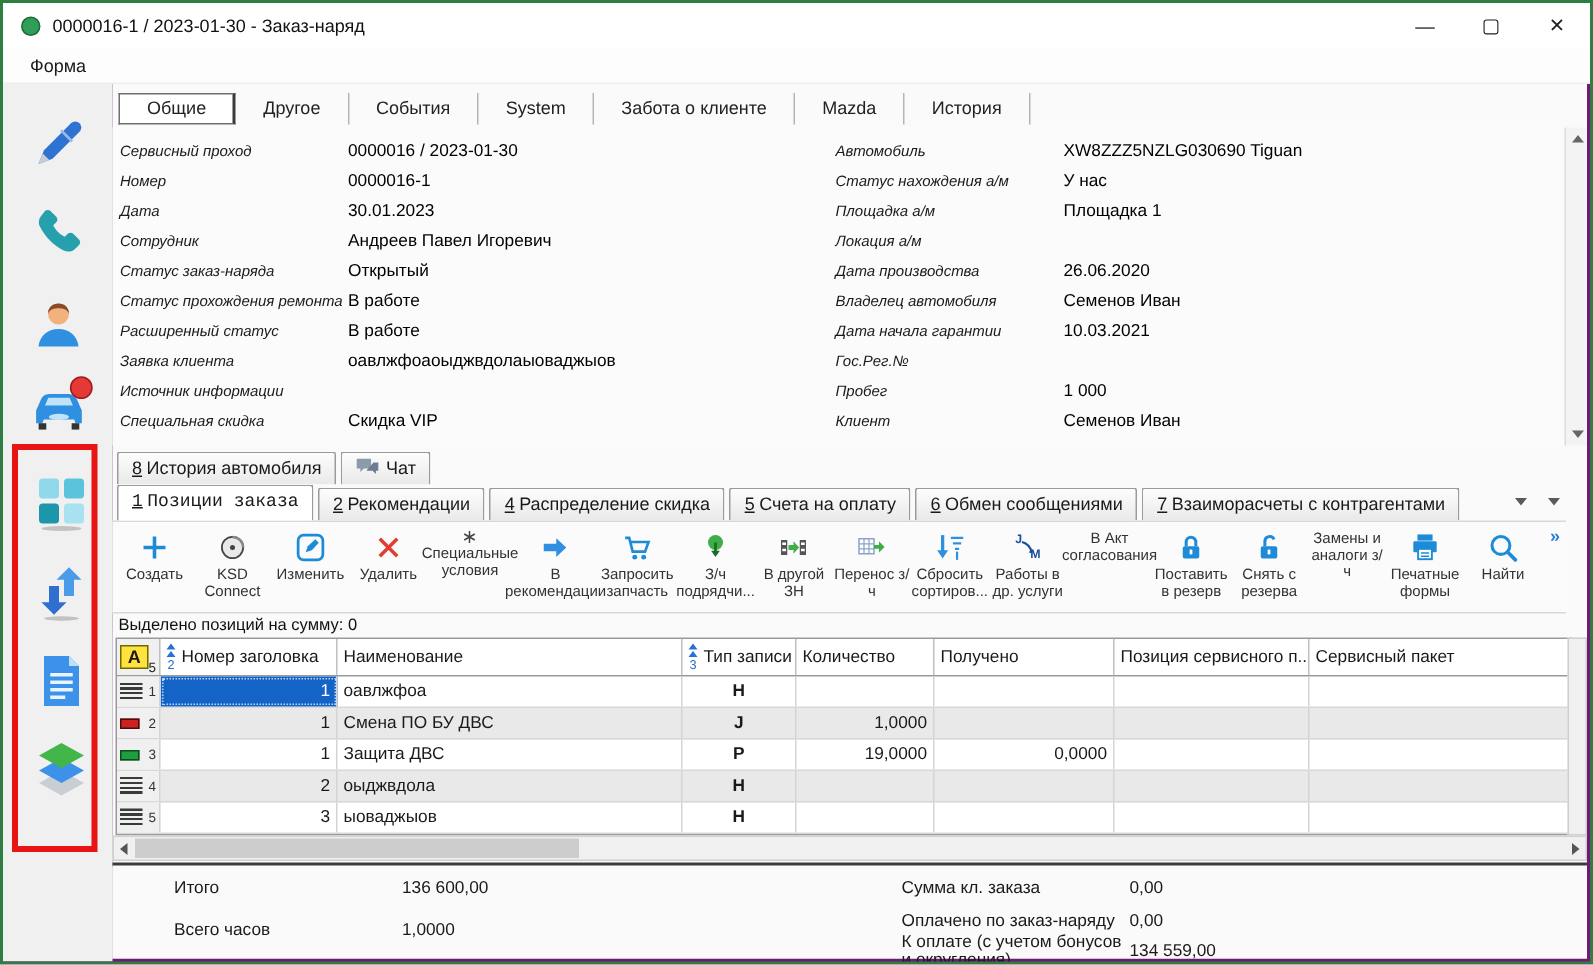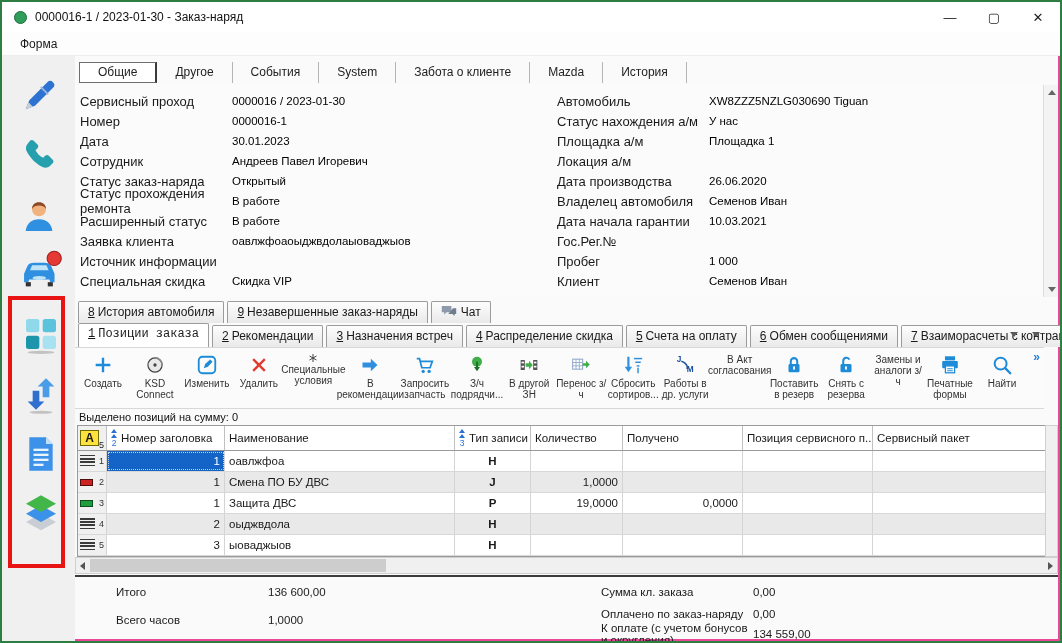--- a/index.html
+++ b/index.html
@@ -1,18 +1,18 @@
 <!DOCTYPE html>
 <html><head>
 <meta charset="utf-8">
 <style>
   * { box-sizing: border-box; margin: 0; padding: 0; }
   html,body { width:1062px; height:643px; }
   body { font-family:"Liberation Sans","DejaVu Sans",sans-serif; font-size:12px; color:#1a1a1a; background:#fff; }
-  .window { position:relative; width:1062px; height:643px; border:2px solid #2e7d43; background:#ec4899; overflow:hidden; }
+  .window { position:relative; width:1062px; height:643px; border:2px solid #2e7d43; background:#701a75; overflow:hidden; }
 
   
   .titlebar { position:absolute; top:0; left:0; right:0; height:30px; background:#fff; display:flex; align-items:center; }
   .app-dot { width:13px; height:13px; border-radius:50%; background:#2f9e58; border:1px solid #1d6b3a; margin:0 8px 0 12px; }
   .title-text { font-size:12px; color:#111; }
   .win-controls { margin-left:auto; display:flex; height:100%; }
   .win-btn { width:44px; display:flex; align-items:center; justify-content:center; font-size:13px; color:#222; cursor:default; }
   .menubar { position:absolute; top:30px; left:0; right:0; height:24px; background:#fdfdfd; display:flex; align-items:center; border-bottom:1px solid #eee; }
   .menu-item { padding:2px 10px; margin-left:8px; }
 
@@ -29,21 +29,21 @@
   .top-tabs { position:absolute; top:6px; left:4px; height:21px; display:flex; align-items:stretch; font-size:12px; }
   .ttab { padding:2px 18px 3px; border-right:1px solid #b5b5b5; color:#222; display:flex; align-items:center; }
   .ttab.active { background:#fff; border:1px solid #6e6e6e; border-right:2px solid #3a3a3a; }
 
   
   .form-panel { position:absolute; top:29px; left:0; width:972px; height:212px; background:#fbfbfb; }
   .form-col { position:absolute; top:6px; }
   .form-col.left  { left:5px;  width:465px; }
   .form-col.right { left:482px; width:465px; }
   .form-row { height:20px; display:flex; align-items:center; }
-  .f-label { width:152px; flex:0 0 152px; font-size:13px; color:#1a1a1a; }
+  .f-label { width:152px; flex:0 0 152px; font-size:10px; color:#1a1a1a;font-style:italic; }
   .f-value { font-size:11.5px; color:#000; }
   .form-vscroll { position:absolute; top:29px; right:0; width:15px; height:212px; background:#f3f3f3; border-left:1px solid #ddd; }
   .arr { width:0; height:0; position:absolute; left:4px; }
   .arr-up   { top:5px;    border-left:4px solid transparent; border-right:4px solid transparent; border-bottom:5px solid #666; }
   .arr-down { bottom:5px; border-left:4px solid transparent; border-right:4px solid transparent; border-top:5px solid #666; }
 
   
   .tab-strip { position:absolute; left:3px; display:flex; align-items:flex-end; height:25px; }
   .strip1 { top:242px; }
   .strip2 { top:266px; right:60px; }
@@ -316,42 +316,36 @@
     <div class="form-vscroll">
       <span class="arr arr-up"></span>
       <span class="arr arr-down"></span>
     </div>
 
     <div class="tab-strip strip1">
       <span class="tab">
           <span><span class="accel">8</span><span>История автомобиля</span></span>
         </span>
       <span class="tab">
-          <span><span class="accel">9</span><span>Незавершенные заказ-наряды</span></span>
-        </span>
-      <span class="tab">
         <span>
             <svg width="16" height="13" viewBox="0 0 20 16">
               <path d="M1 1h12v8H7l-3 3V9H1z" fill="#8d9aab"></path>
               <path d="M15 4h4v7h-2v2.6L14.2 11H9" fill="#6f7d90"></path>
             </svg>
           </span>
         <span>Чат</span>
       </span>
     </div>
 
     <div class="tab-strip strip2">
       <span class="tab active">
           <span><span class="accel">1</span><span>Позиции заказа</span></span>
         </span>
       <span class="tab">
           <span><span class="accel">2</span><span>Рекомендации</span></span>
-        </span>
-      <span class="tab">
-          <span><span class="accel">3</span><span>Назначения встреч</span></span>
         </span>
       <span class="tab">
           <span><span class="accel">4</span><span>Распределение скидка</span></span>
         </span>
       <span class="tab">
           <span><span class="accel">5</span><span>Счета на оплату</span></span>
         </span>
       <span class="tab">
           <span><span class="accel">6</span><span>Обмен сообщениями</span></span>
         </span>

